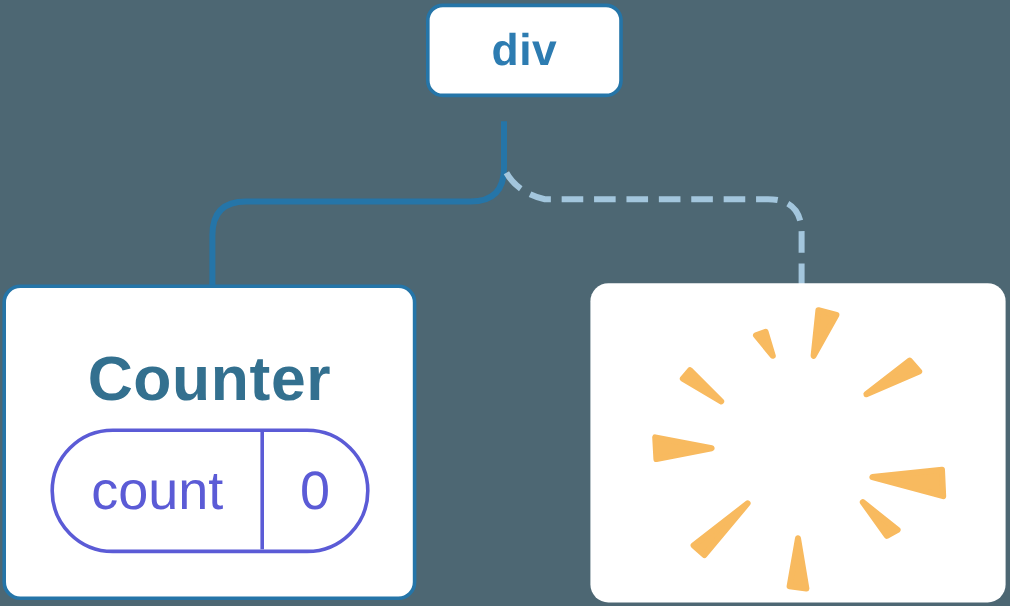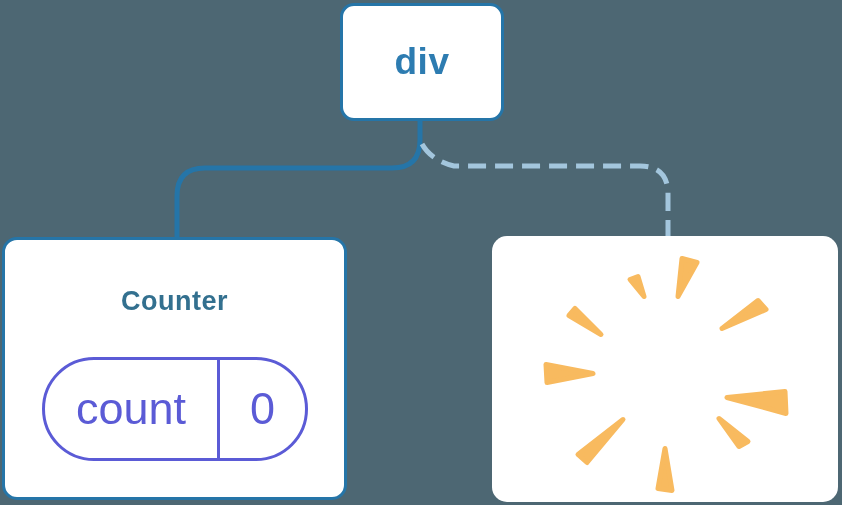--- a/index.html
+++ b/index.html
@@ -28,24 +28,24 @@
     stroke-width: 5;
   }
   .link-dashed {
     fill: none;
     stroke: var(--dashed-link, #a3c6dd);
     stroke-width: 5;
     stroke-dasharray: 18 9;
   }
   .node-root {
     position: absolute;
-    left: 340px;
+    left: 355px;
     top: 3px;
     width: 164px;
-    height: 118px;
+    height: 78px;
     box-sizing: border-box;
     background: var(--card-bg, #ffffff);
     border: 3px solid var(--node-border, #2575a8);
     border-radius: 14px;
     display: flex;
     align-items: center;
     justify-content: center;
   }
   .node-root .node-label {
     color: var(--node-label, #2d7cb1);
@@ -62,21 +62,21 @@
   .counter-card {
     left: 2px;
     top: 237px;
     width: 345px;
     height: 263px;
     border: 3px solid var(--node-border, #2575a8);
   }
   .card-title {
     padding-top: 46px;
     text-align: center;
-    font-size: 27px;
+    font-size: 52px;
     font-weight: 600;
     letter-spacing: 0.5px;
     color: var(--component-title, #33708f);
   }
   .state-pill {
     position: absolute;
     left: 37px;
     top: 117px;
     width: 266px;
     height: 104px;

